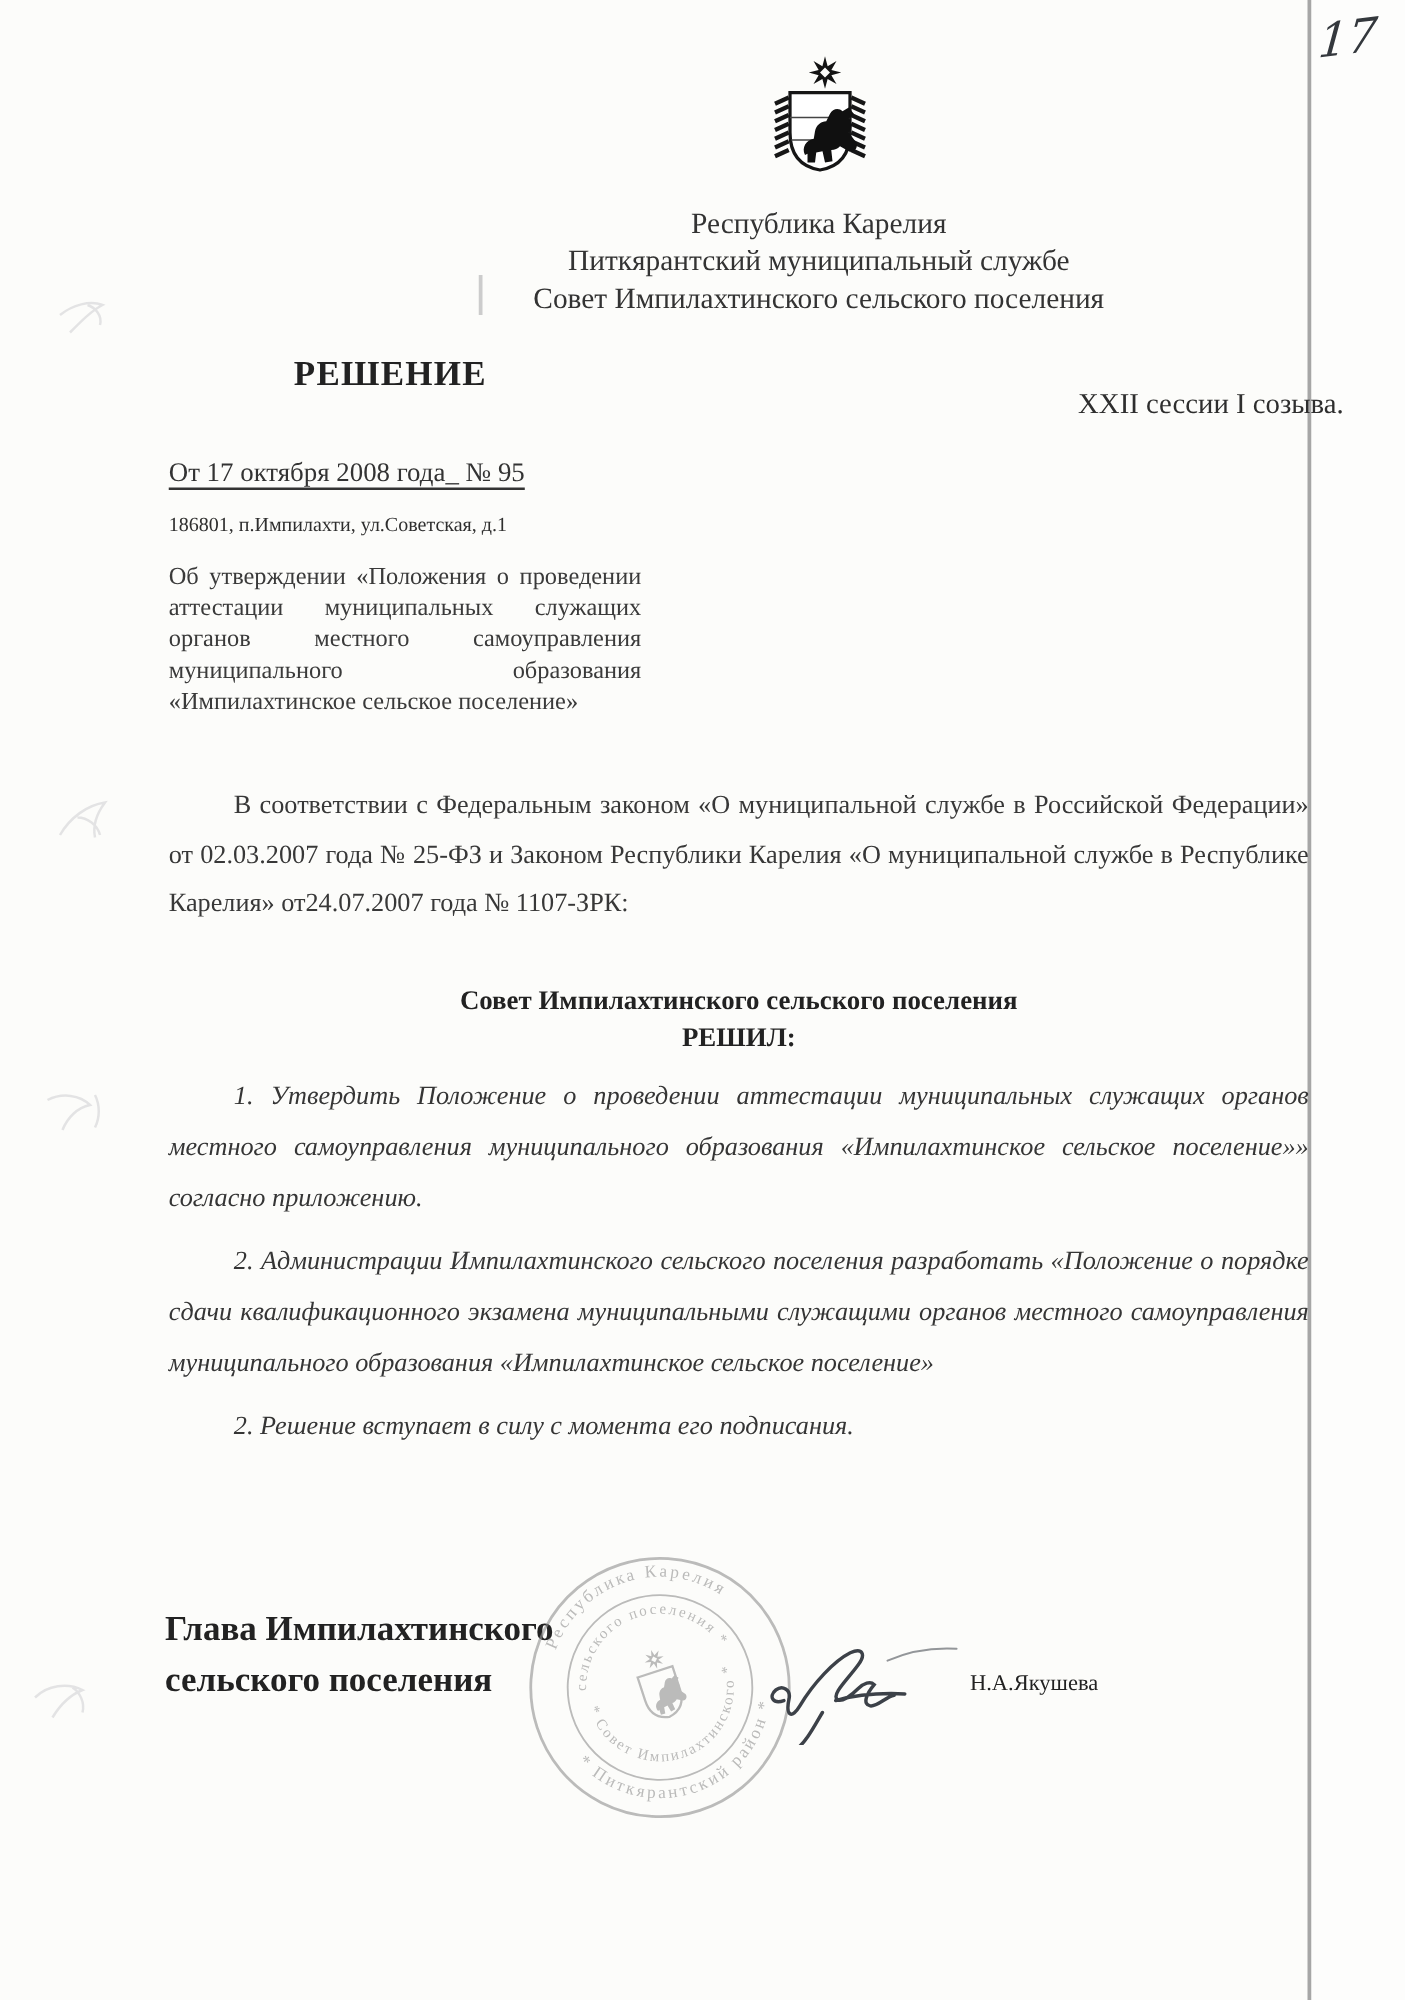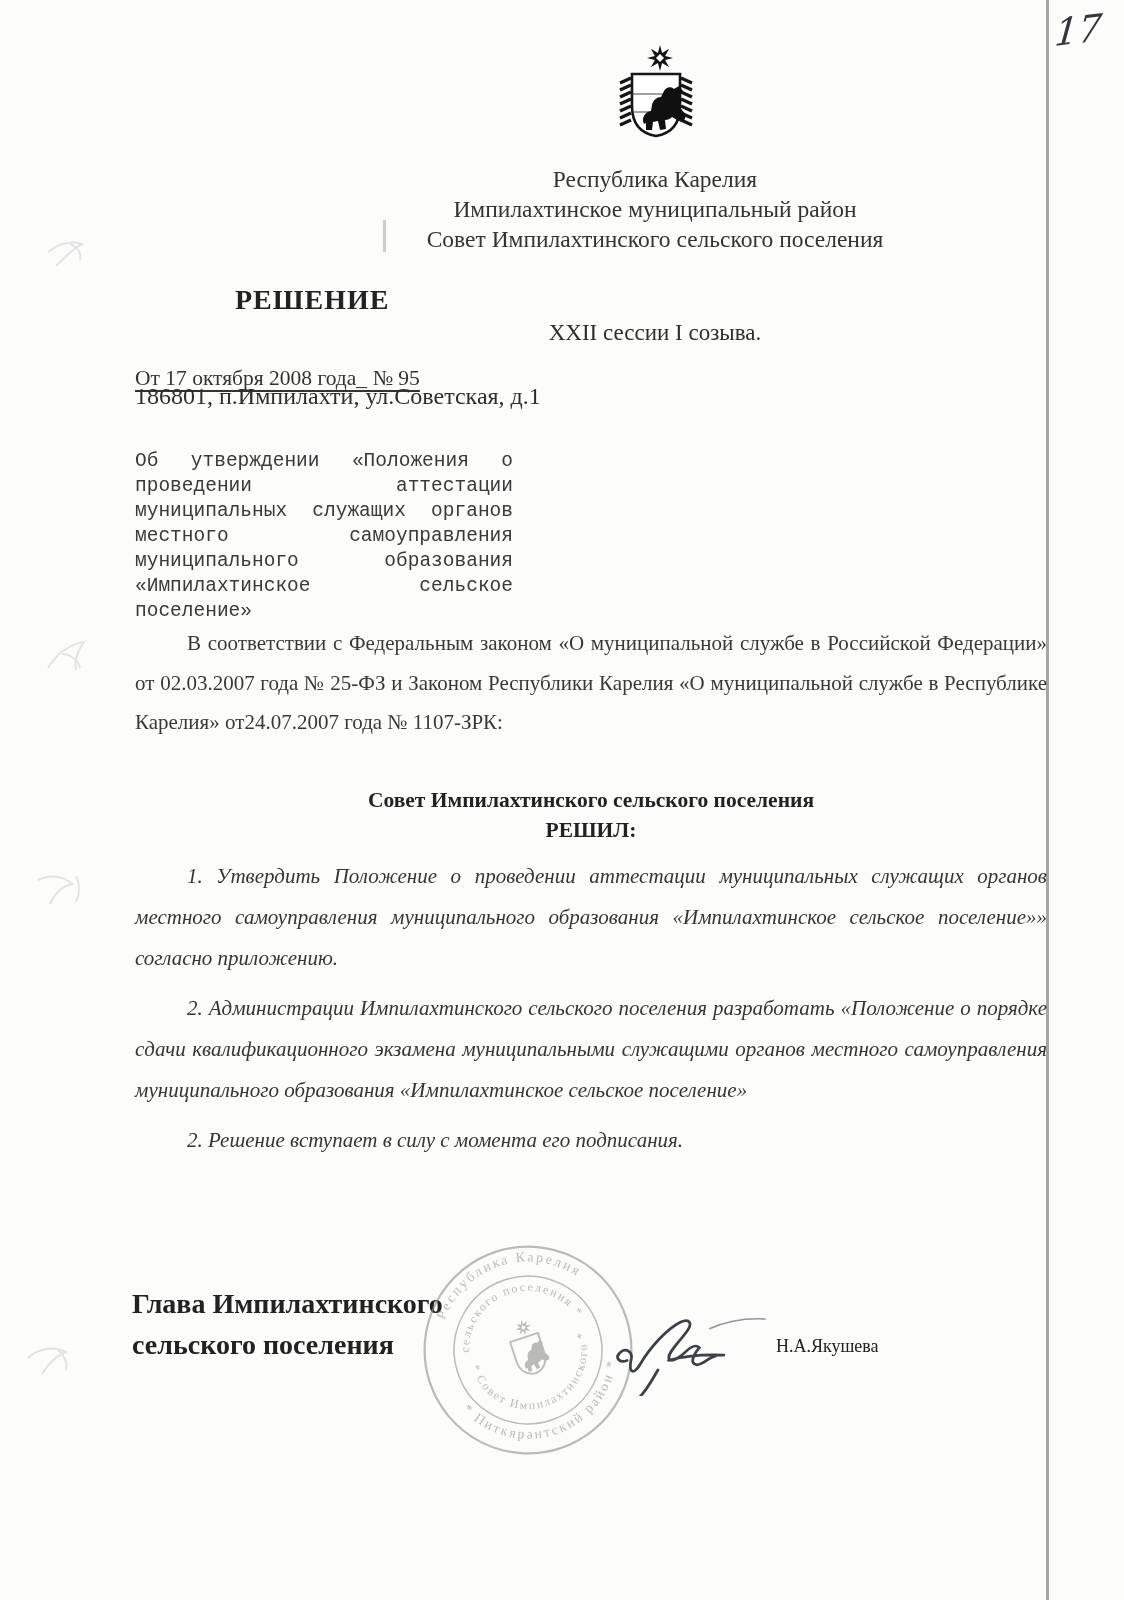--- a/index.html
+++ b/index.html
@@ -19,28 +19,28 @@
   .pgnum { left:1054px; top:8px; width:66px; height:58px;
     font-family:"DejaVu Serif", serif; font-style:italic; font-size:37px; color:#34383d;
     transform:rotate(-7deg) skewX(-12deg); }
 
   .emblem { left:618px; top:44px; width:76px; height:100px; }
 
   .header-block { left:235px; top:164px; width:840px; text-align:center;
     font-size:23.5px; line-height:30px; color:#333; }
   .doc-type { left:235px; top:284px; width:840px; 
     font-size:28px; font-weight:bold; letter-spacing:1px; color:#222; }
-  .session { left:235px; top:320px; width:840px; text-align:center; font-size:23px; }
+  .session { left:235px; top:310px; width:840px; text-align:right; font-size:23px; }
 
   .date-line { left:135px; top:366px; font-size:21.5px; text-decoration:underline;
     text-underline-offset:5px; color:#333; }
-  .address-line { left:135px; top:383px; font-size:24px; }
+  .address-line { left:135px; top:412px; font-size:16px; }
 
   .subject { left:135px; top:449px; width:378px; font-size:19.5px; line-height:25px;
-    text-align:justify; color:#3a3a3a;font-family:Liberation Mono, monospace; }
+    text-align:justify; color:#3a3a3a; }
 
   .preamble { left:135px; top:624px; width:912px; font-size:21px; line-height:39.5px;
     text-align:justify; text-indent:52px; color:#383838; }
 
   .resolve-head { left:135px; top:785px; width:912px; text-align:center;
     font-weight:bold; font-size:21.5px; line-height:30px; color:#222; }
 
   .items { left:135px; top:856px; width:912px; font-size:21px; line-height:41px;
     text-align:justify; color:#353535; }
   .items p { margin:0 0 9px 0; text-indent:52px;font-style:italic; }
@@ -77,21 +77,21 @@
 
       <path fill="#ffffff" stroke="#161616" stroke-width="2.6" d="M14,30 H62 V62 Q62,88 38,92 Q14,88 14,62 Z"></path>
       <path stroke="#444" stroke-width="1.1" d="M14,50 H62 M15,68 H61"></path>
 
       <path fill="#101010" d="M26,80 c-3,-6 1,-12 7,-13 l1,-6 c1,-5 5,-8 9,-8 l3,-6 c2,-4 7,-5 10,-2 l5,-3 4,5 -4,4 c3,3 3,8 0,11 l6,8 c2,4 -2,9 -6,7 l-7,-4 c-2,2 -4,3 -7,3 l1,9 -6,1 -2,-9 -5,1 -1,8 -6,0 0,-7 z"></path>
     </svg>
   </div>
 
   <div class="abs header-block">
     <div>Республика Карелия</div>
-    <div>Импилахтинское муниципальный район</div>
+    <div>Питкярантский муниципальный службе</div>
     <div>Совет Импилахтинского сельского поселения</div>
   </div>
 
   <div class="abs doc-type">РЕШЕНИЕ</div>
   <div class="abs session">XXII сессии I созыва.</div>
 
   <div class="abs date-line">От 17  октября 2008 года_ № 95</div>
   <div class="abs address-line">186801, п.Импилахти, ул.Советская, д.1</div>
 
   <div class="abs subject">Об утверждении «Положения о проведении аттестации муниципальных служащих органов местного самоуправления муниципального образования «Импилахтинское сельское поселение»</div>

